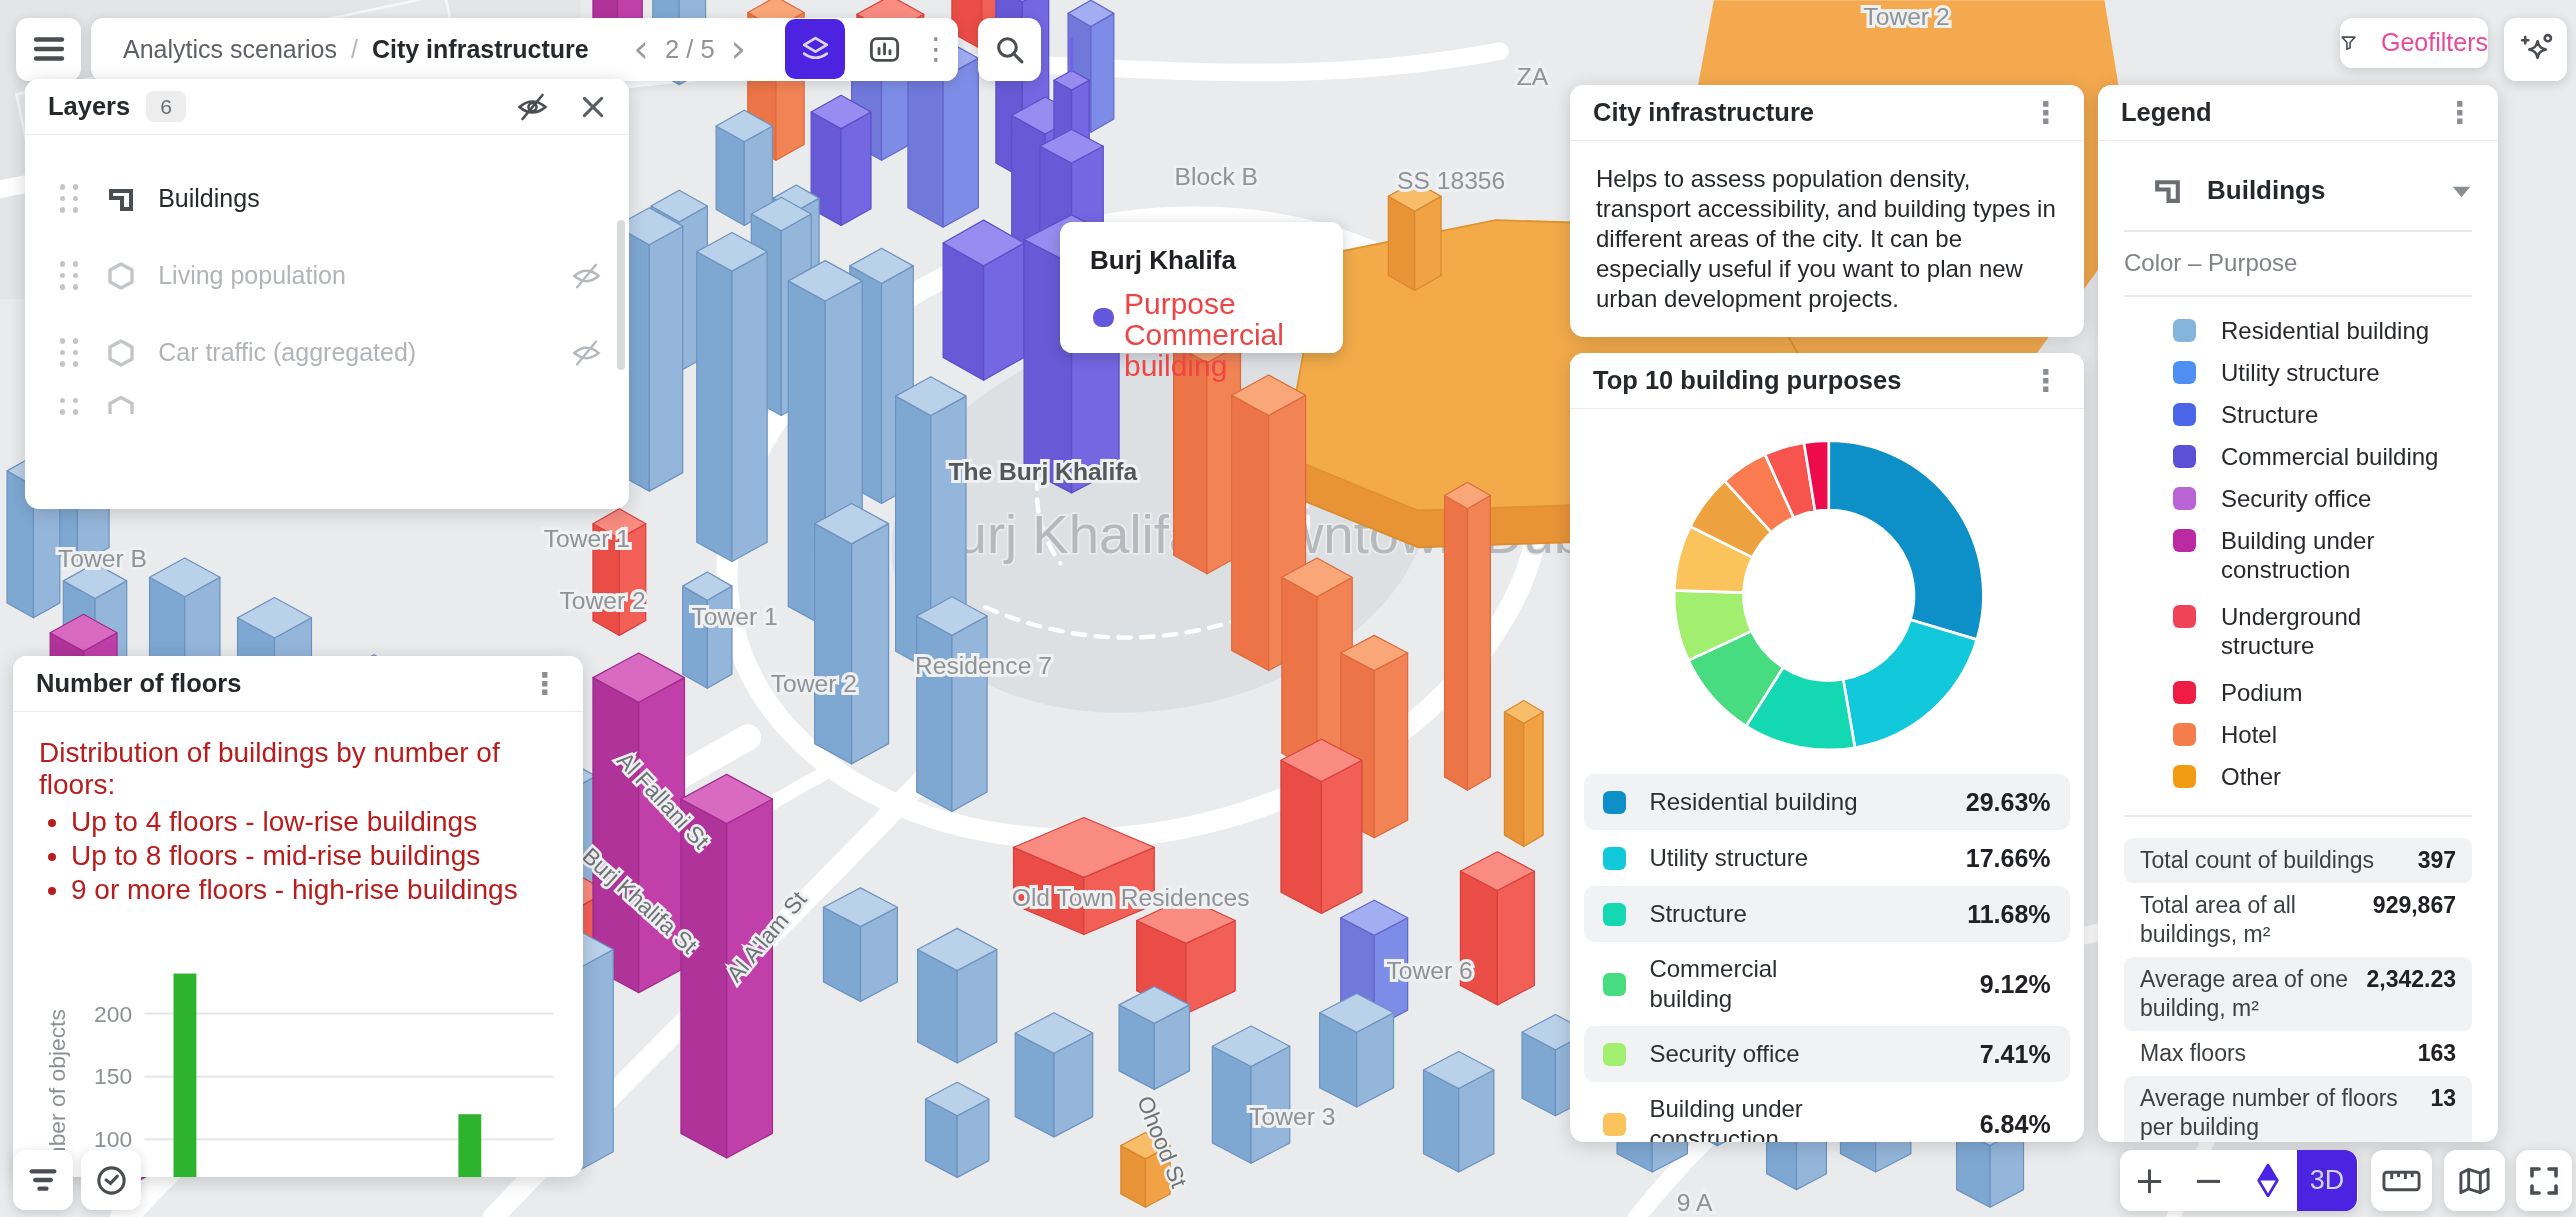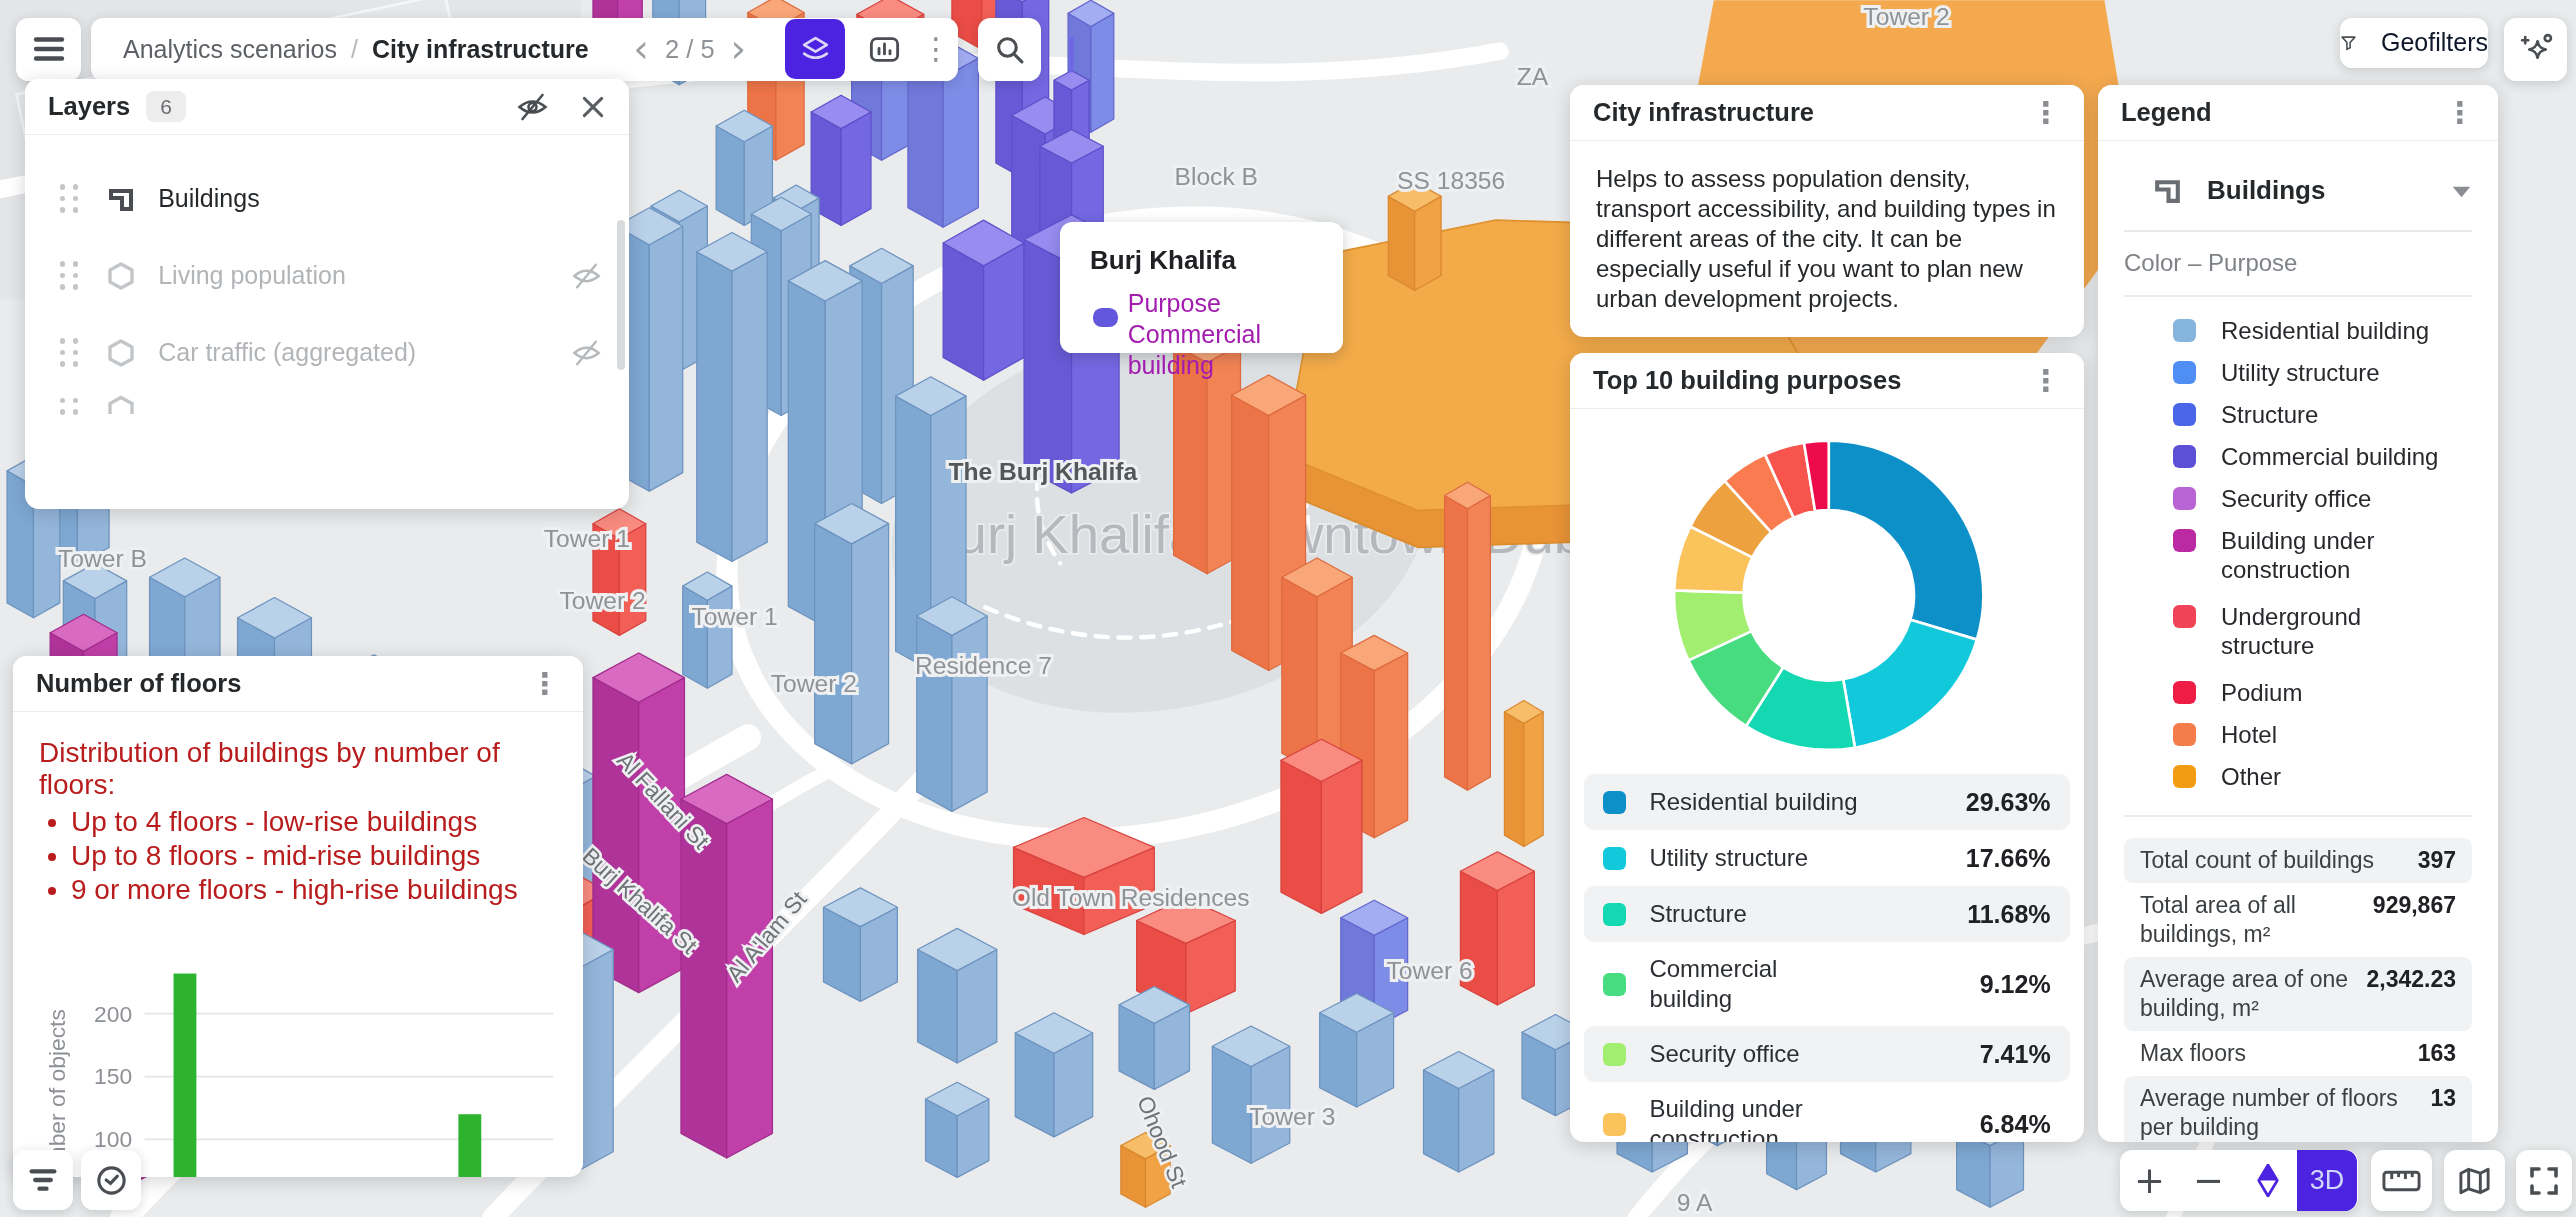--- a/index.html
+++ b/index.html
@@ -56,21 +56,21 @@
   .divider{height:1.8px;background:#e9eaeb;margin:0 26px}
   .stat{display:flex;margin:0 26px;border-radius:8.8px;padding:8px 16px;font-size:23px;color:#3c4043;line-height:29px}
   .stat.gray{background:#f1f2f3}
   .stat .sv{margin-left:auto;font-weight:bold;color:#202124;padding-left:17.6px;white-space:nowrap}
   
   #map-tooltip{position:absolute;left:1060px;top:222px;width:283px;height:131px;background:#fff;
       border-radius:12.3px;box-shadow:0 3.5px 14px rgba(25,30,40,.22)}
   #map-tooltip .tt-title{font-size:26px;font-weight:bold;color:#202124;padding:23px 0 0 30px}
   #map-tooltip .tt-row{display:flex;padding:12.3px 0 0 33px}
   #map-tooltip .dot{width:26px;height:19.4px;border-radius:8.8px;background:#6358dd;margin-top:19.4px}
-  #map-tooltip .tt-texts{margin-left:10px;font-size:25px;color:#a21caf;line-height:31px}
+  #map-tooltip .tt-texts{margin-left:10px;font-size:30px;color:#ef4444;line-height:31px}
   
   .ctl{position:absolute;background:#fff;border-radius:12.3px;box-shadow:0 2.6px 10.6px rgba(25,30,40,.16);
        display:flex;align-items:center;justify-content:center;cursor:pointer}
   #zoom-pill{position:absolute;left:2120px;top:1150px;width:238px;height:61px;background:#fff;border-radius:12.3px;
        box-shadow:0 2.6px 10.6px rgba(25,30,40,.16);display:flex;align-items:center}
   #zoom-pill .zbtn{width:59px;height:61px;display:flex;align-items:center;justify-content:center;
        font-size:37px;color:#4a4e52;cursor:pointer;font-family:"DejaVu Sans",sans-serif}
   #btn-3d{width:60px;height:61px;background:#4b23e0;border-radius:0 12.3px 12.3px 0;color:#cfd6f8;
        display:flex;align-items:center;justify-content:center;font-size:27px;font-weight:normal;cursor:pointer}
   svg text{font-family:"Liberation Sans",sans-serif}
@@ -411,21 +411,21 @@
   </div>
 </div>
 
 <div class="bar-btn" style="left:978px;top:17.6px;width:63px;height:63px">
   <svg width="33" height="33" viewBox="0 0 32 32" fill="none" stroke="#4a4e52" stroke-width="3">
     <circle cx="14" cy="14" r="8.5"></circle>
       <line x1="21" y1="21" x2="28" y2="28" stroke-linecap="round"></line>
   </svg>
 </div>
 
-<div class="bar-btn" style="left:2340px;top:17.6px;width:148px;height:50px;gap:24px;font-size:25px;color:#0f172a">
+<div class="bar-btn" style="left:2340px;top:17.6px;width:148px;height:50px;gap:24px;font-size:25px;color:#ec4899">
   <svg width="28" height="28" viewBox="0 0 32 32" fill="none" stroke="#4a4e52" stroke-width="3" stroke-linejoin="round">
     <path d="M4 5 H28 L19 15 V25 L13 28 V15 Z"></path>
   </svg>
   <span>Geofilters</span>
 </div>
 
 <div class="bar-btn" style="left:2504px;top:17.6px;width:63px;height:63px">
   <svg width="37" height="37" viewBox="0 0 36 36" fill="none" stroke="#4a4e52" stroke-width="2.6" stroke-linejoin="round" stroke-linecap="round">
     <path d="M20 10 C21 15 23 17 28 18 C23 19 21 21 20 26 C19 21 17 19 12 18 C17 17 19 15 20 10 Z"></path>
     <path d="M8 6 v6 M5 9 h6"></path>

